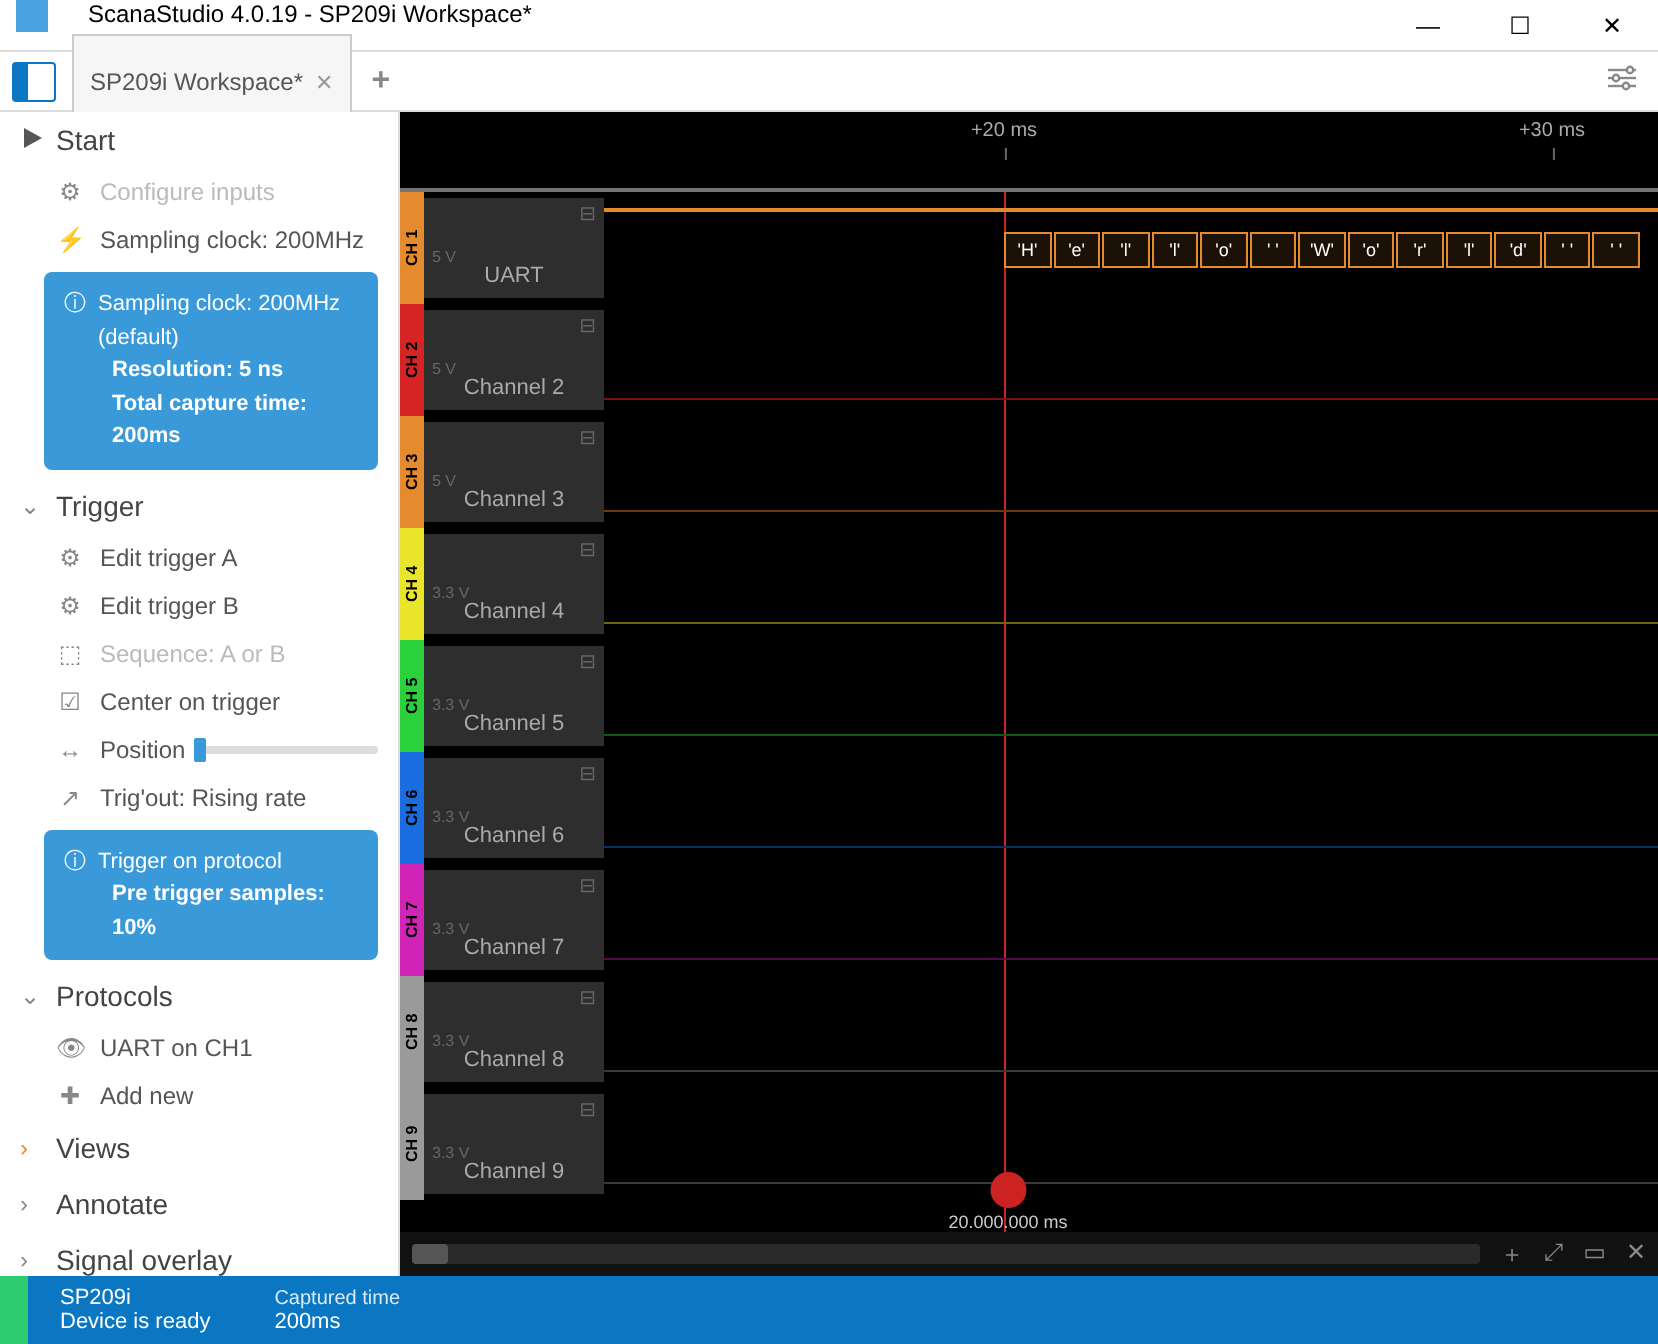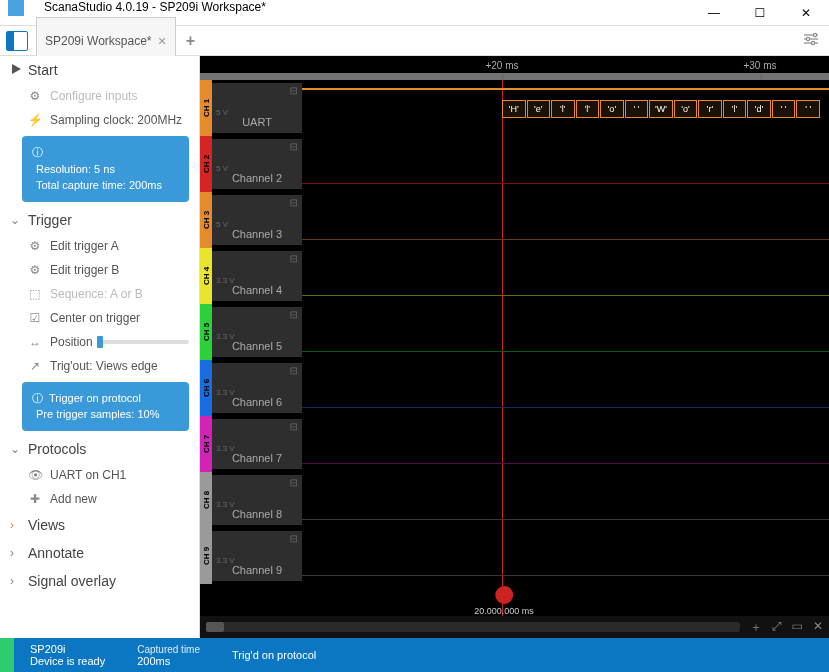--- a/index.html
+++ b/index.html
@@ -28,27 +28,27 @@
 .section-head { display: flex; align-items: center; padding: 6px 10px; color: #444; cursor: pointer; }
 .section-head .chev { width: 12px; margin-right: 6px; color: #888; }
 .section-head.play .chev svg { fill: #555; }
 .section-title { font-size: 14px; }
 .tree-item { display: flex; align-items: center; padding: 5px 10px 5px 28px; color: #555; cursor: pointer; }
 .tree-item .ti-icon { width: 14px; margin-right: 8px; color: #888; text-align: center; }
 .tree-item.disabled { color: #bbb; }
 .tree-info { background: #3a9ad9; color: #fff; border-radius: 4px; margin: 4px 10px 4px 22px; padding: 8px 10px; font-size: 11px; line-height: 1.5; }
 .tree-info .ti-icon { color: #fff; margin-right: 6px; }
 .tree-info-head { display: flex; align-items: flex-start; }
-.tree-info-lines { margin-left: 4px; }
+.tree-info-lines { margin-left: 24px; font-weight: bold; }
 .slider { flex: 1; height: 4px; background: #ddd; border-radius: 2px; margin-left: 4px; position: relative; }
 .slider-thumb { position: absolute; left: 0%; top: -4px; width: 6px; height: 12px; background: #3a9ad9; border-radius: 1px; }
 
 
 .wave-area { flex: 1; display: flex; flex-direction: column; background: #000; position: relative; }
-.time-ruler { position: relative; height: 24px; border-bottom: 7px solid #737373; }
+.time-ruler { position: relative; height: 40px; border-bottom: 2px solid #737373; }
 .time-tick { position: absolute; top: 4px; font-size: 10px; color: #aaa; transform: translateX(-50%); }
 .time-tick::after { content: ""; position: absolute; left: 50%; top: 14px; width: 1px; height: 6px; background: #666; }
 .channels { flex: 1; position: relative; overflow: hidden; }
 .ch-row { display: flex; height: 56px; position: relative; }
 .ch-tab { width: 12px; display: flex; align-items: center; justify-content: center; writing-mode: vertical-rl; transform: rotate(180deg); font-size: 8px; color: #000; font-weight: bold; }
 .ch-label { width: 90px; background: #2e2e2e; display: flex; flex-direction: column; justify-content: center; position: relative; margin: 3px 0; }
 .ch-name { color: #aaa; font-size: 11px; text-align: center; margin-top: 28px; }
 .ch-volt { position: absolute; left: 4px; bottom: 16px; font-size: 8px; color: #666; }
 .ch-close { position: absolute; top: 2px; right: 4px; font-size: 10px; color: #666; cursor: pointer; }
 .ch-trace { flex: 1; position: relative; }
@@ -128,20 +128,21 @@
       <span class="ti-icon">⚙</span>
       <span>Configure inputs</span>
     </div>
     <div class="tree-item">
       <span class="ti-icon">⚡</span>
       <span>Sampling clock: 200MHz</span>
     </div>
     <div class="tree-info">
       <div class="tree-info-head">
         <span class="ti-icon">ⓘ</span>
+        <span>Sampling clock: 200MHz (default)</span>
       </div>
       <div class="tree-info-lines">
         <div>Resolution: 5 ns</div>
         <div>Total capture time: 200ms</div>
       </div>
     </div>
 
     <div class="section-head">
       <span class="chev">⌄</span>
       <span class="section-title">Trigger</span>
@@ -164,21 +165,21 @@
       </div>
     <div class="tree-item">
       <span class="ti-icon">↔</span>
       <span>Position</span>
       <div class="slider">
           <div class="slider-thumb"></div>
         </div>
     </div>
     <div class="tree-item">
         <span class="ti-icon">↗</span>
-        <span>Trig'out: Views edge</span>
+        <span>Trig'out: Rising rate</span>
       </div>
     <div class="tree-info">
       <div class="tree-info-head">
           <span class="ti-icon">ⓘ</span>
           <span>Trigger on protocol</span>
         </div>
       <div class="tree-info-lines">
           <div>Pre trigger samples: 10%</div>
         </div>
     </div>
@@ -206,21 +207,21 @@
       </div>
     <div class="section-head">
         <span class="chev">›</span>
         <span class="section-title">Signal overlay</span>
       </div>
   </div>
 
   <div class="wave-area">
     <div class="time-ruler">
       <div class="time-tick" style="left:302px">+20 ms</div>
-      <div class="time-tick" style="left:560px">+30 ms</div>
+      <div class="time-tick" style="left:576px">+30 ms</div>
     </div>
     <div class="channels" id="channels">
       <div class="cursor-line"></div>
     <div class="ch-row">
     <div class="ch-tab ch-orange">CH 1</div>
     <div class="ch-label">
       <span class="ch-close">⊟</span>
       <div class="ch-name">UART</div>
       <div class="ch-volt">5 V</div>
     </div>
@@ -353,16 +354,13 @@
 <div class="statusbar">
   <div class="status-dev"></div>
   <div class="status-col">
     <div>SP209i</div>
     <div>Device is ready</div>
   </div>
   <div class="status-col">
     <div class="status-label">Captured time</div>
     <div>200ms</div>
   </div>
-  <div class="status-col">
-    <div>Trig'd on protocol</div>
-  </div>
 </div>
 
 </body></html>

